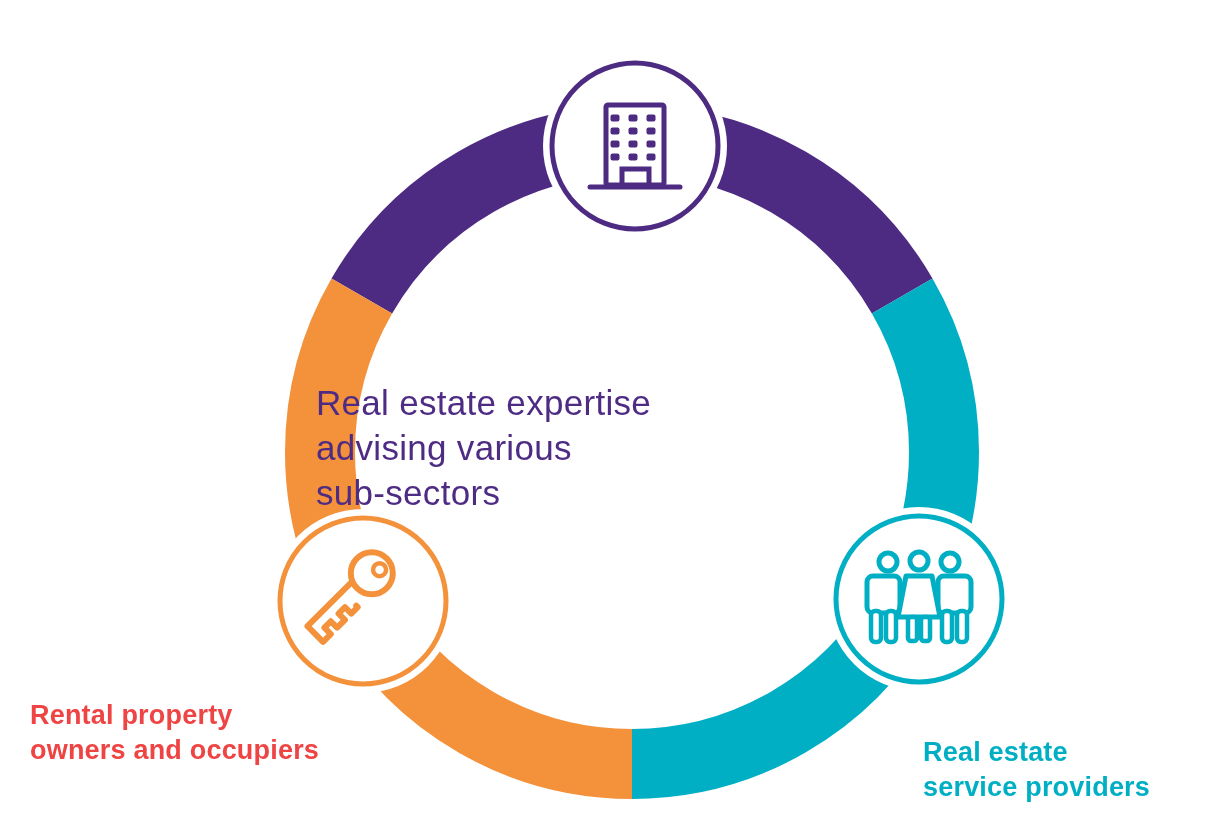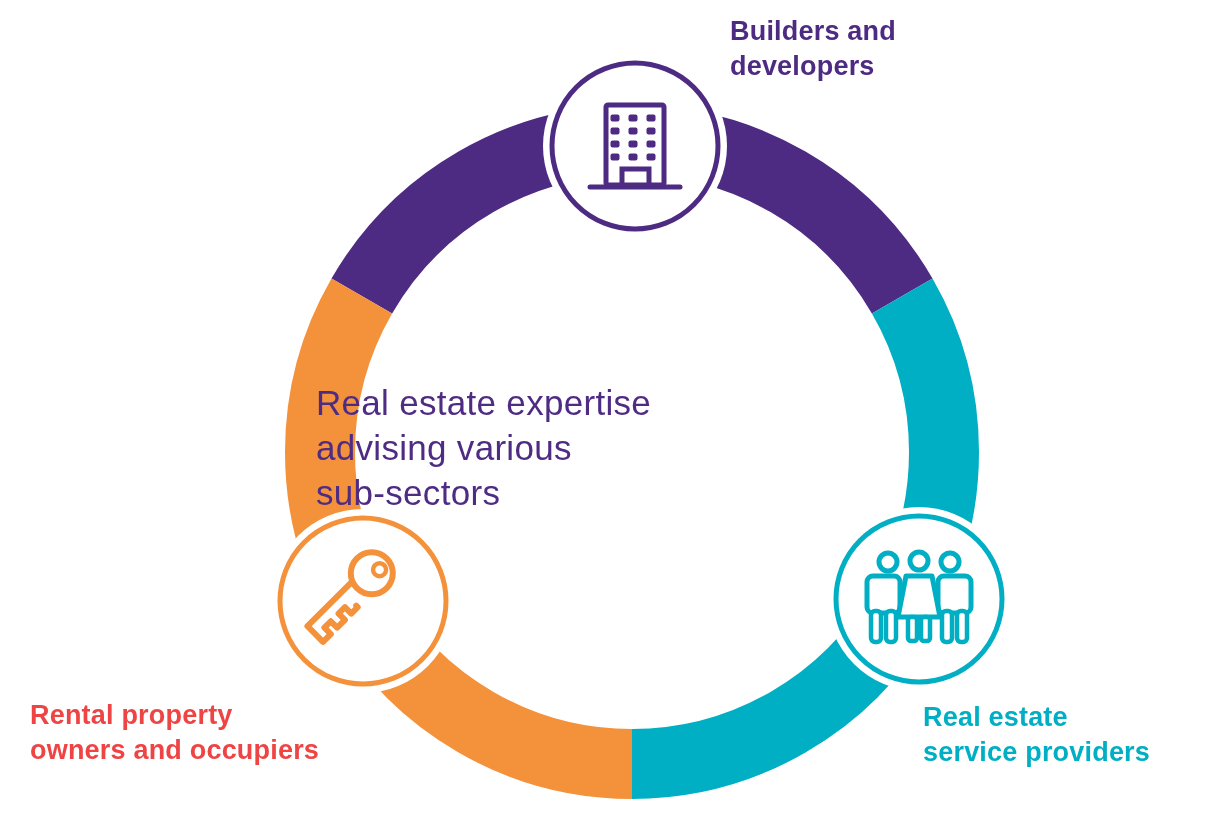--- a/index.html
+++ b/index.html
@@ -77,24 +77,22 @@
       <circle class="halo" r="92" fill="#fff"></circle>
       <circle class="ringc" r="83" fill="#fff" stroke="currentColor" stroke-width="5"></circle>
       <g class="icon" transform="translate(-11,-8) rotate(-45)">
         <path d="M 10 -8 L -55 -8 L -55 14 L -44 14 L -44 5 L -35 5 L -35 14 L -24 14 L -24 5 L -15 5 L -15 14 L -6 14 L -6 12" fill="none" stroke="currentColor" stroke-width="6" stroke-linejoin="round" stroke-linecap="round"></path>
         <circle cx="28" cy="0" r="21" fill="#fff" stroke="currentColor" stroke-width="6"></circle>
         <circle cx="36" cy="3" r="6.5" fill="#fff" stroke="currentColor" stroke-width="4.5"></circle>
       </g>
     </g>
   </svg>
 
-  <div class="seg-label label-top" style="color: rgb(78, 43, 130);">Builders and
-developers</div>
 
-  <div class="seg-label label-right" style="color: rgb(0, 175, 196);">Real estate
+  <div class="seg-label label-right" style="color: rgb(0, 175, 196); margin-top: 35px;">Real estate
 service providers</div>
 
   <div class="seg-label label-left" style="color: #ef4444;">Rental property
 owners and occupiers</div>
 
   <div class="center-text" style="color: rgb(79, 44, 132);">Real estate expertise
 advising various
 sub-sectors</div>
 </div>
 

